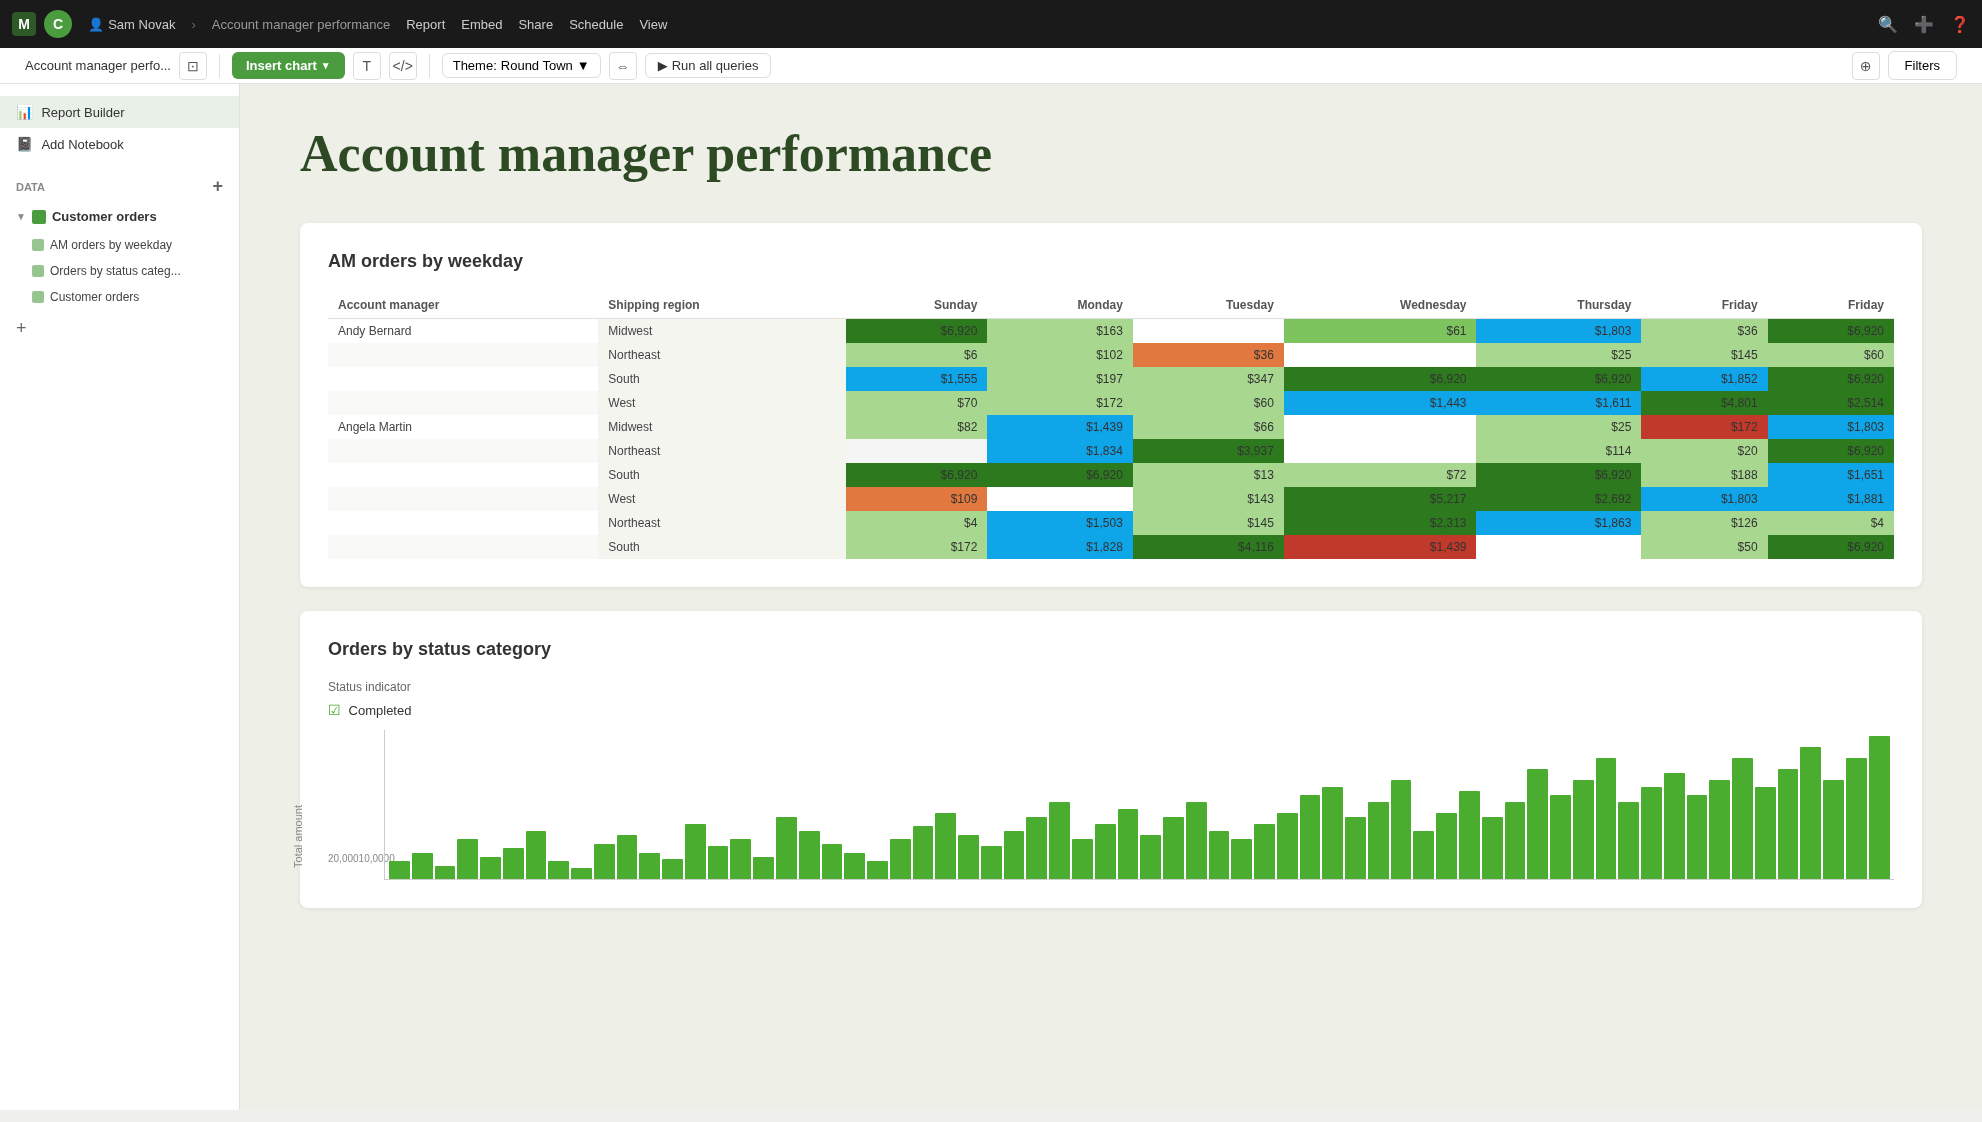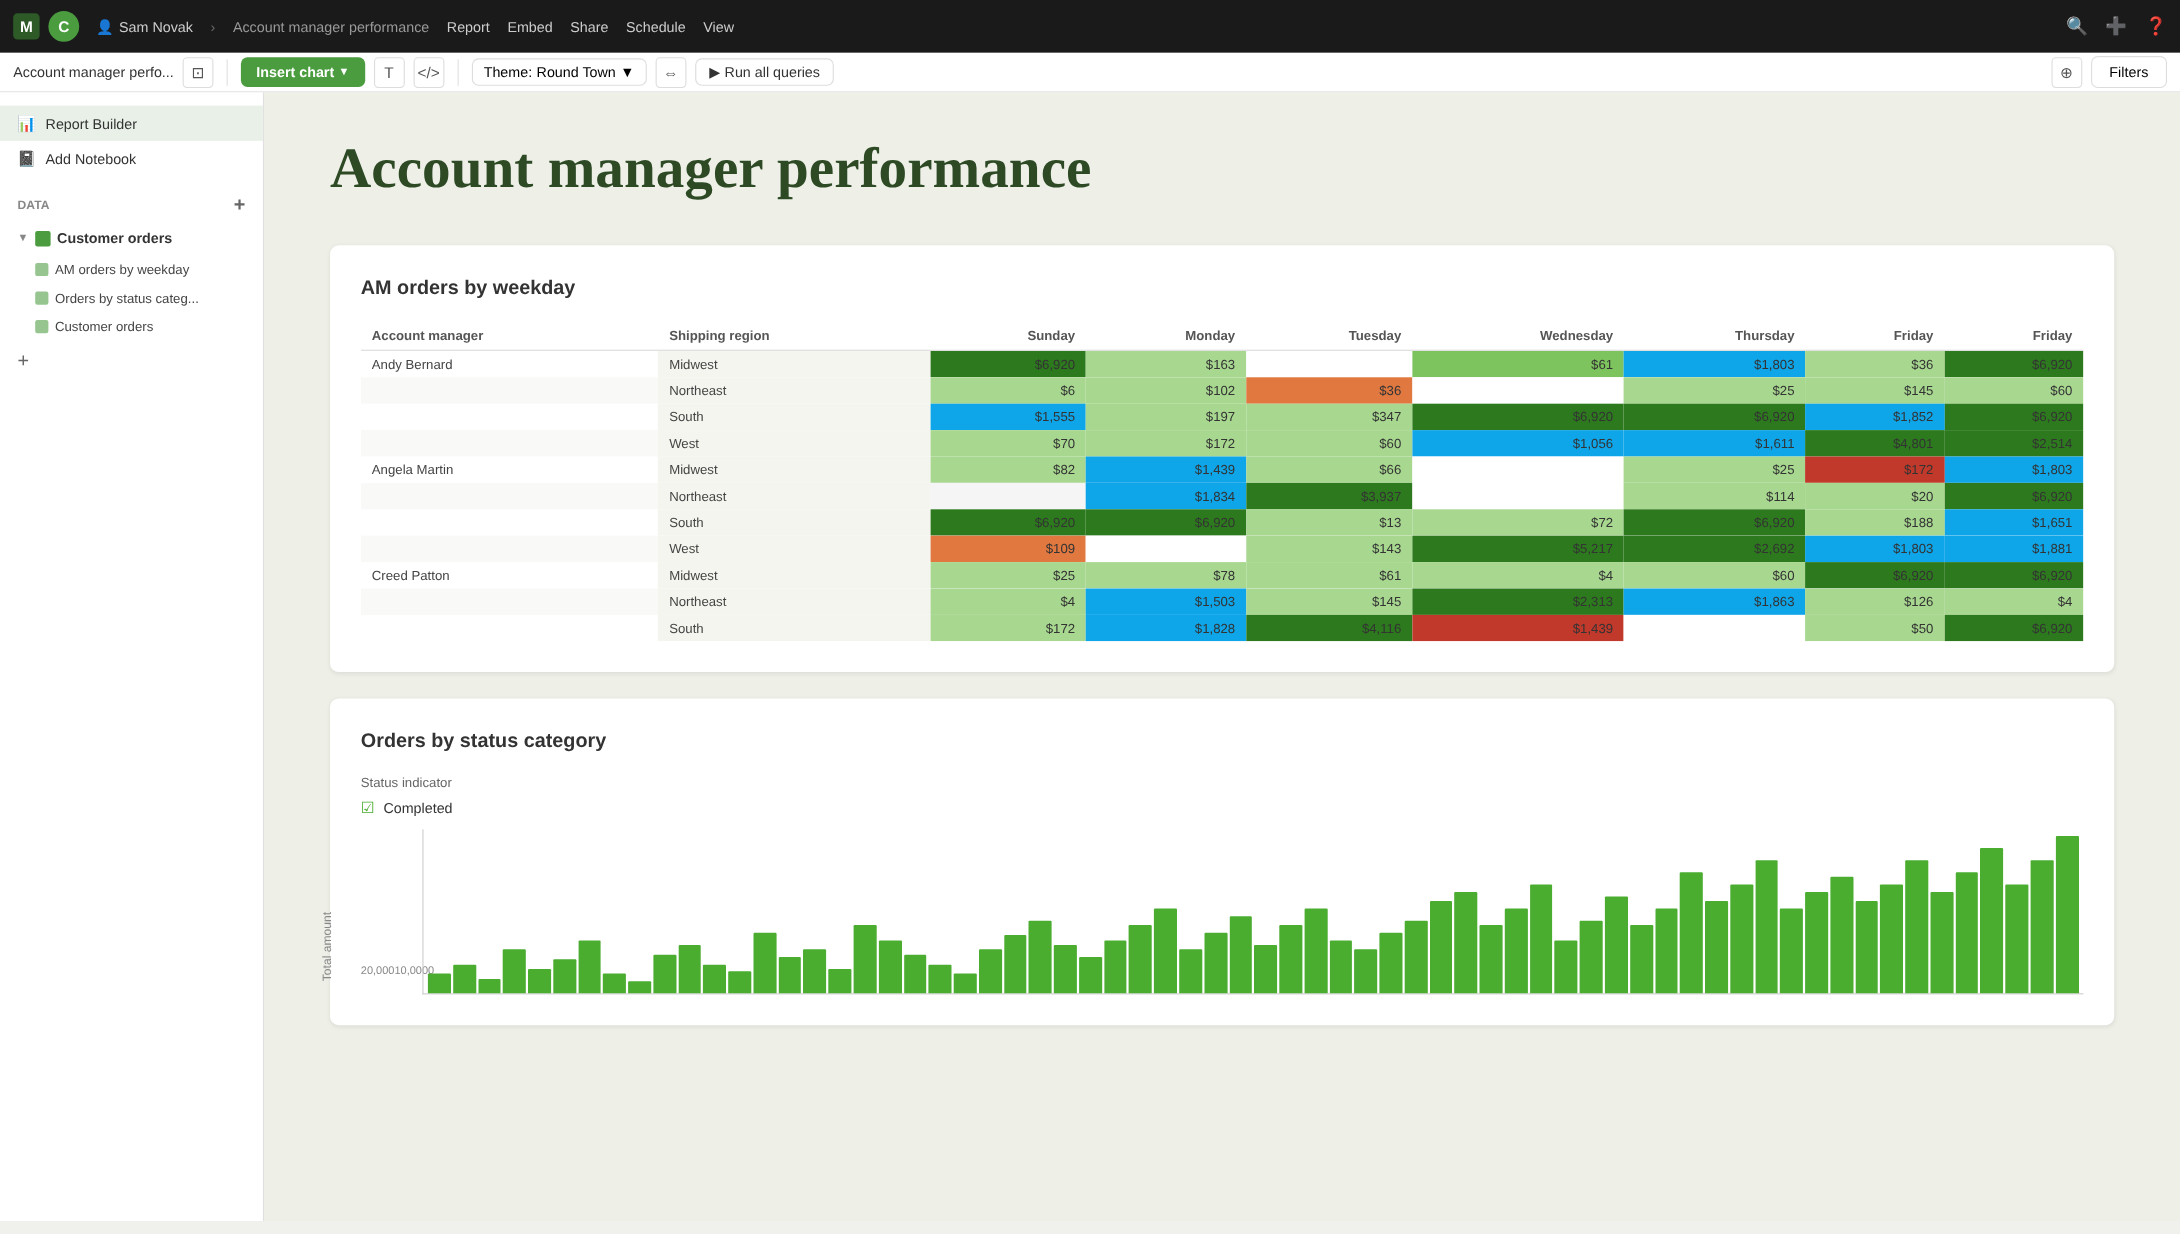--- a/index.html
+++ b/index.html
@@ -42,21 +42,21 @@
     .topbar-nav a { color: #ccc; text-decoration: none; font-size: 13px; }
     .topbar-right { margin-left: auto; display: flex; gap: 16px; align-items: center; }
     .topbar-icon { color: #ccc; font-size: 16px; cursor: pointer; }
 
     
     .toolbar {
       background: #fff;
       height: 36px;
       display: flex;
       align-items: center;
-      padding: 0 12px;
+      padding: 0 25px;
       gap: 8px;
       border-bottom: 1px solid #e0e0e0;
     }
     .toolbar-title {
       font-size: 13px;
       color: #333;
       max-width: 160px;
       overflow: hidden;
       text-overflow: ellipsis;
       white-space: nowrap;
@@ -392,21 +392,21 @@
                 <td class="c-green-dark">$6,920</td>
                 <td class="c-green-med">$1,852</td>
                 <td class="c-green-dark">$6,920</td>
               </tr>
               <tr>
                 <td class="label-col"></td>
                 <td class="label-col" style="background: rgb(245, 245, 240);">West</td>
                 <td class="c-green-pale">$70</td>
                 <td class="c-green-pale">$172</td>
                 <td class="c-green-pale">$60</td>
-                <td class="c-green-med">$1,056</td>
+                <td class="c-green-med">$1,443</td>
                 <td class="c-green-med">$1,611</td>
                 <td class="c-green-dark">$4,801</td>
                 <td class="c-green-dark">$2,514</td>
               </tr>
               <tr>
                 <td class="label-col">Angela Martin</td>
                 <td class="label-col" style="background: rgb(245, 245, 240);">Midwest</td>
                 <td class="c-green-pale">$82</td>
                 <td class="c-green-med">$1,439</td>
                 <td class="c-green-pale">$66</td>
@@ -440,31 +440,20 @@
               <tr>
                 <td class="label-col"></td>
                 <td class="label-col" style="background: rgb(245, 245, 240);">West</td>
                 <td class="c-orange">$109</td>
                 <td class="c-white"></td>
                 <td class="c-green-pale">$143</td>
                 <td class="c-green-dark">$5,217</td>
                 <td class="c-green-dark">$2,692</td>
                 <td class="c-green-med">$1,803</td>
                 <td class="c-green-med">$1,881</td>
-              </tr>
-              <tr>
-                <td class="label-col">Creed Patton</td>
-                <td class="label-col" style="background: rgb(245, 245, 240);">Midwest</td>
-                <td class="c-green-pale">$25</td>
-                <td class="c-green-pale">$78</td>
-                <td class="c-green-pale">$61</td>
-                <td class="c-green-pale">$4</td>
-                <td class="c-green-pale">$60</td>
-                <td class="c-green-dark">$6,920</td>
-                <td class="c-green-dark">$6,920</td>
               </tr>
               <tr>
                 <td class="label-col"></td>
                 <td class="label-col" style="background: rgb(245, 245, 240);">Northeast</td>
                 <td class="c-green-pale">$4</td>
                 <td class="c-green-med">$1,503</td>
                 <td class="c-green-pale">$145</td>
                 <td class="c-green-dark">$2,313</td>
                 <td class="c-green-med">$1,863</td>
                 <td class="c-green-pale">$126</td>

